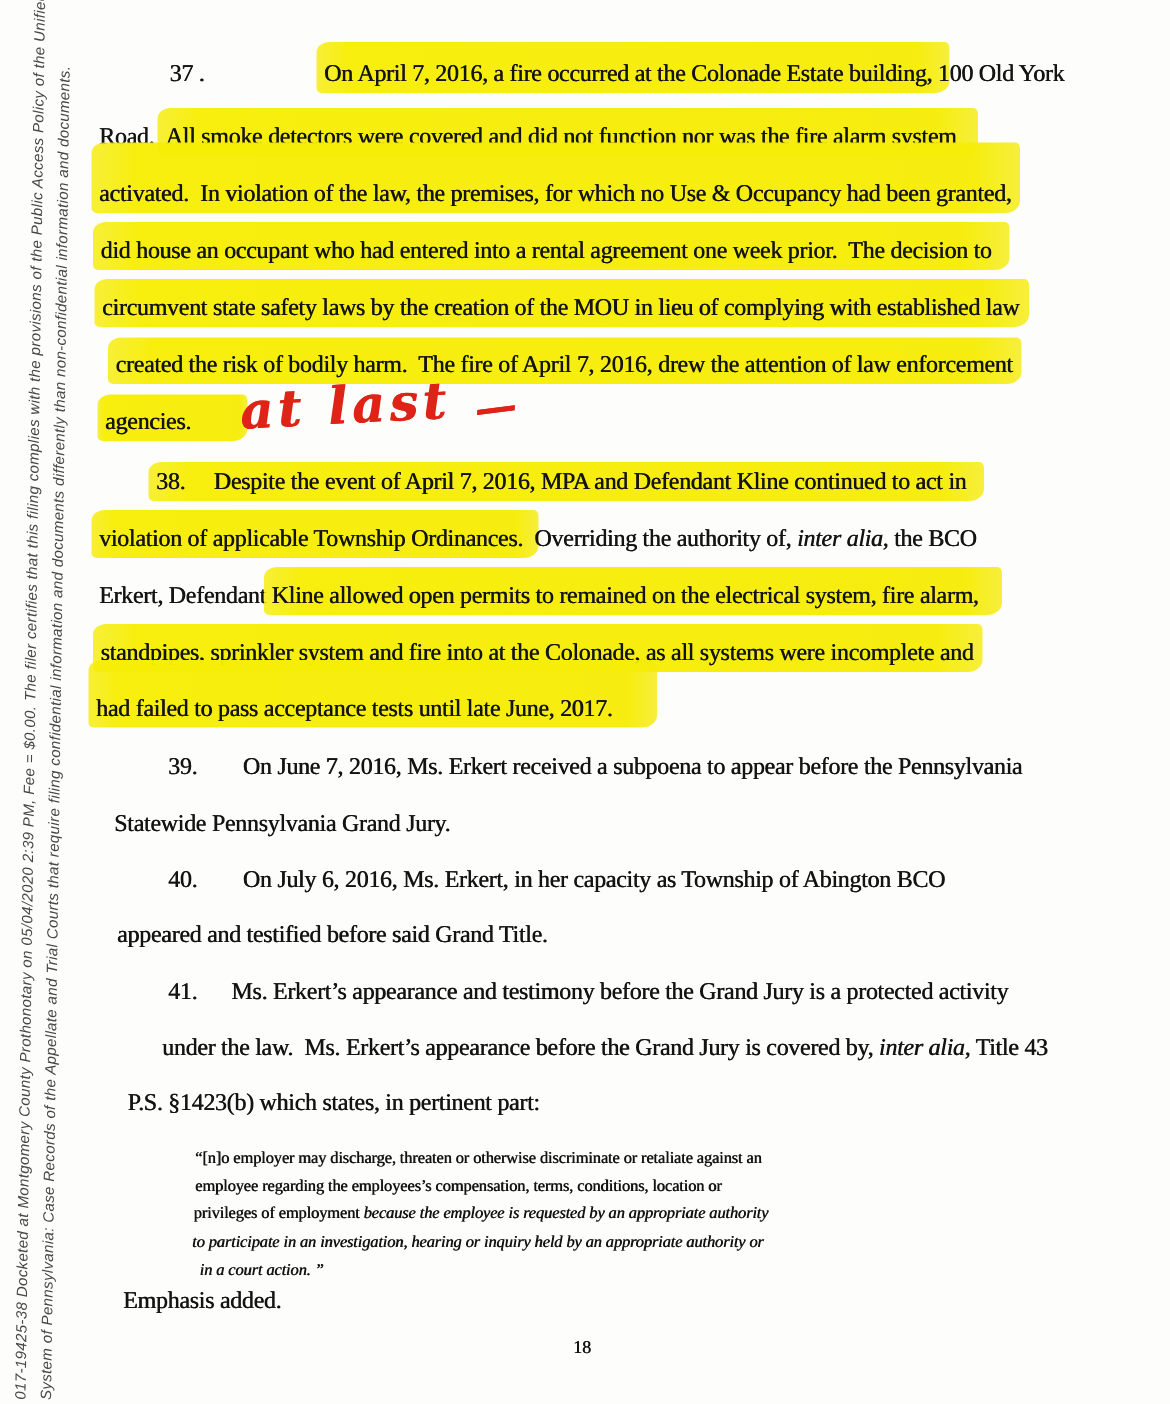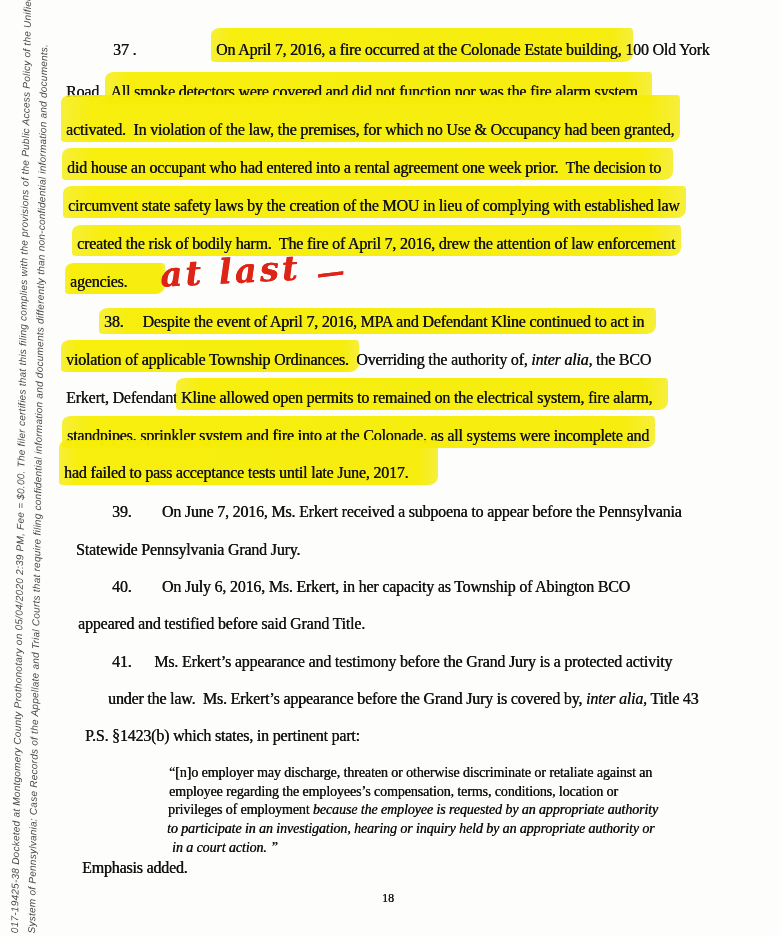--- a/index.html
+++ b/index.html
@@ -15,24 +15,23 @@
   
   .line {
     position: absolute;
     white-space: pre;
     font-size: 16px;
     line-height: 19px;
     letter-spacing: -0.2px;
     text-shadow: 0.35px 0 0 currentColor; 
   }
   .bq {
-    font-size: 14px;
+    font-size: 11px;
     line-height: 17px;
     letter-spacing: -0.1px;
-    margin-left: 39px;
   }
   .it { font-style: italic; }
   
   .hl {
     background: linear-gradient(90deg,
       rgba(246,236,12,0.82),
       rgba(247,238,6,0.97) 5%,
       rgba(246,237,8,0.97) 95%,
       rgba(245,235,12,0.8));
     padding: 7px 6px 4px 5px;

